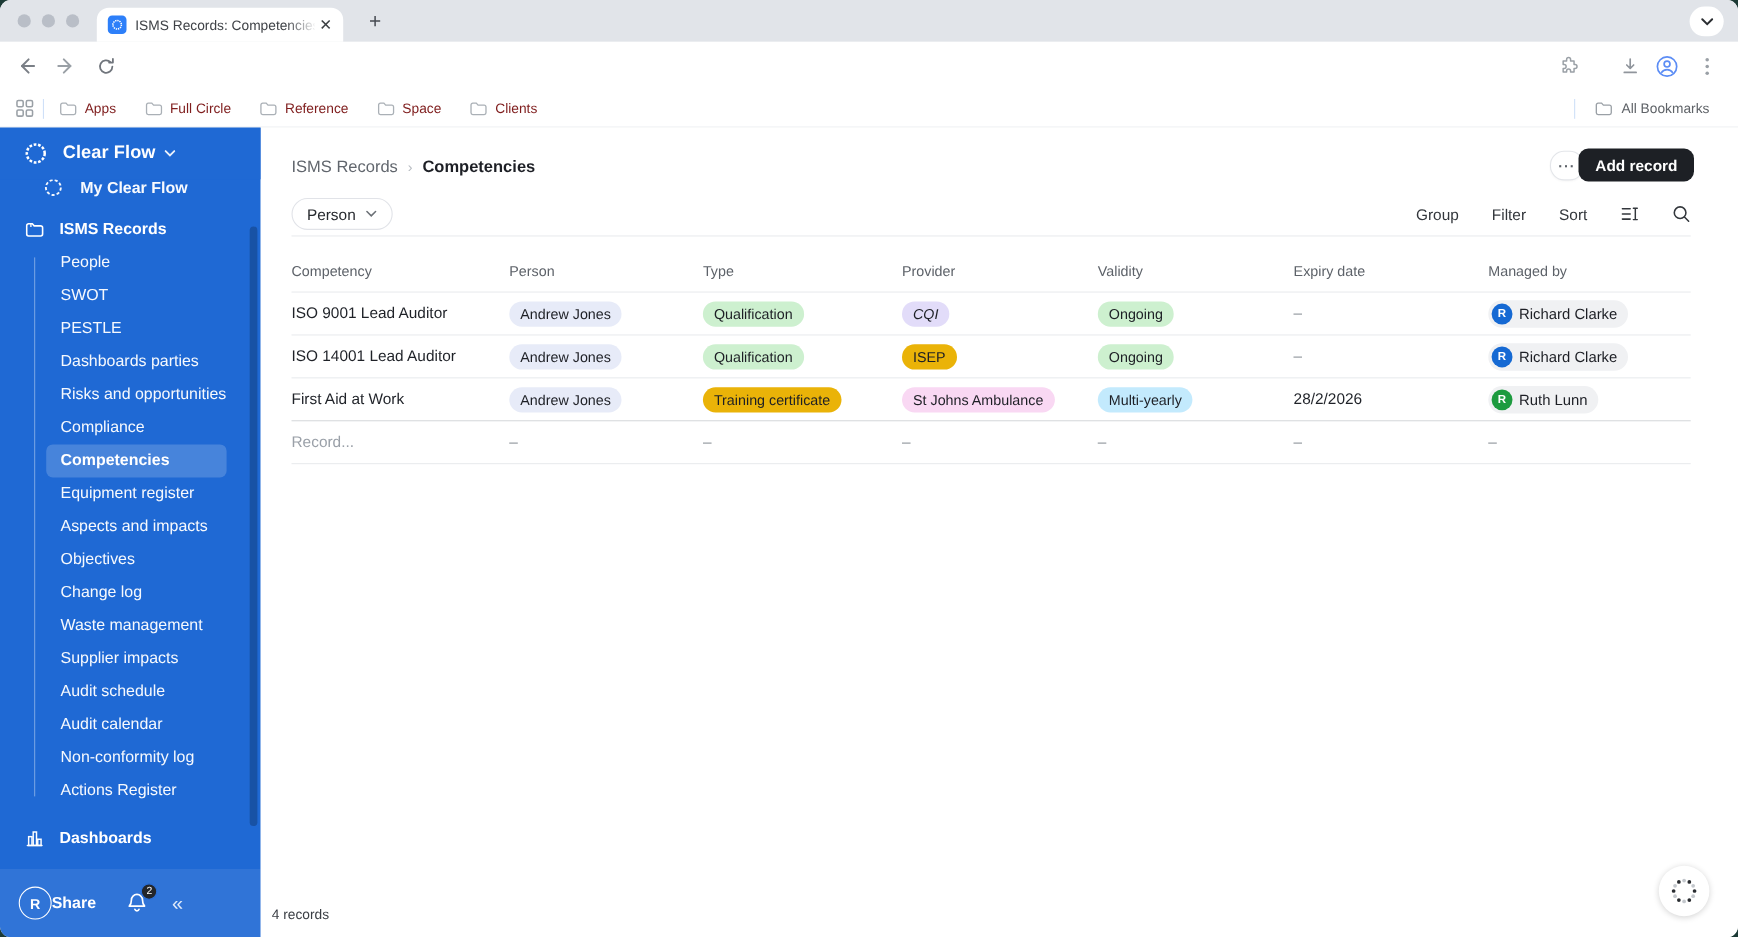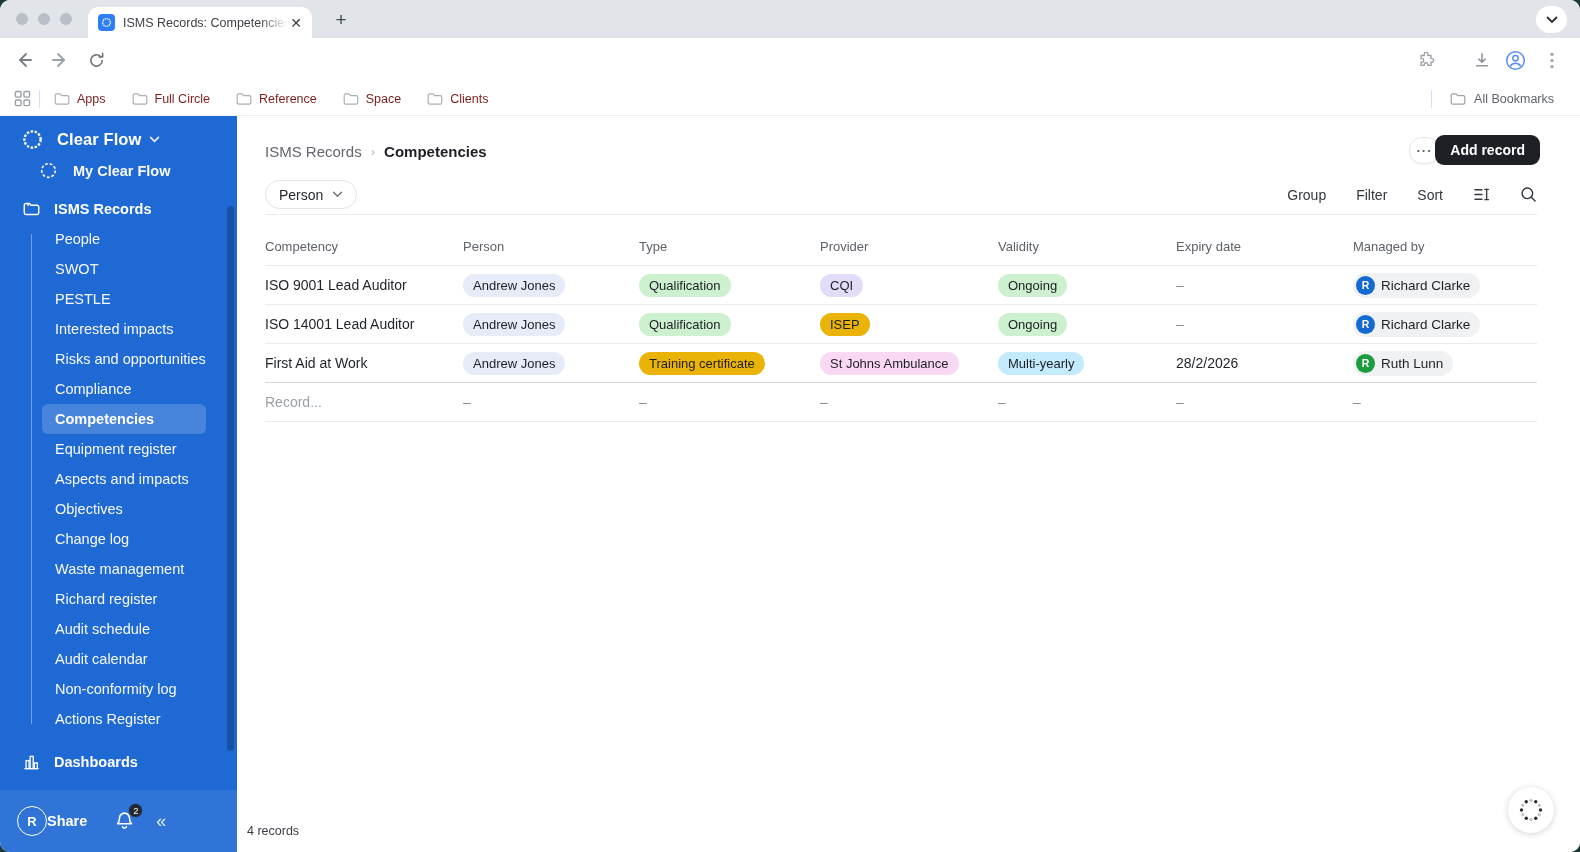--- a/index.html
+++ b/index.html
@@ -254,30 +254,30 @@
           <path d="M6 1.8 v3" stroke="#fff" stroke-width="1.4"></path>
         </svg>
       <span>ISMS Records</span>
     </div>
 
     <div class="guide"></div>
     <div class="tree" id="side-list">
         <div class="side-item">People</div>
         <div class="side-item">SWOT</div>
         <div class="side-item">PESTLE</div>
-        <div class="side-item">Interested impacts</div>
+        <div class="side-item">Dashboards parties</div>
         <div class="side-item">Risks and opportunities</div>
         <div class="side-item">Compliance</div>
         <div class="side-item active">Competencies</div>
         <div class="side-item">Equipment register</div>
         <div class="side-item">Aspects and impacts</div>
         <div class="side-item">Objectives</div>
         <div class="side-item">Change log</div>
         <div class="side-item">Waste management</div>
-        <div class="side-item">Richard register</div>
+        <div class="side-item">Supplier impacts</div>
         <div class="side-item">Audit schedule</div>
         <div class="side-item">Audit calendar</div>
         <div class="side-item">Non-conformity log</div>
         <div class="side-item">Actions Register</div>
       </div>
     <div class="side-scrollbar"></div>
 
     <div class="dash-row">
       <svg width="17" height="16" viewBox="0 0 18 17">
           <path d="M2 15.5 H16" stroke="#fff" stroke-width="1.5" stroke-linecap="round"></path>
@@ -347,21 +347,21 @@
           <div class="th">Provider</div>
           <div class="th">Validity</div>
           <div class="th">Expiry date</div>
           <div class="th">Managed by</div>
         </div>
       <div id="tbody">
           <div class="grid-row tr">
             <div><span class="cell-text">ISO 9001 Lead Auditor</span></div>
             <div><span class="chip" style="background: rgb(231, 235, 248);">Andrew Jones</span></div>
             <div><span class="chip" style="background: rgb(205, 240, 207);">Qualification</span></div>
-            <div><span class="chip" style="background: rgb(226, 220, 249);">CQI</span></div>
+            <div><span class="chip" style="background: rgb(226, 220, 249); font-style: italic;">CQI</span></div>
             <div><span class="chip" style="background: rgb(205, 240, 207);">Ongoing</span></div>
             <div><span class="dash">–</span></div>
             <div><span class="userpill">
                 <span class="uavatar" style="background: rgb(21, 105, 211);">R</span>
                 <span class="uname">Richard Clarke</span>
               </span></div>
           </div>
           <div class="grid-row tr">
             <div><span class="cell-text">ISO 14001 Lead Auditor</span></div>
             <div><span class="chip" style="background: rgb(231, 235, 248);">Andrew Jones</span></div>

